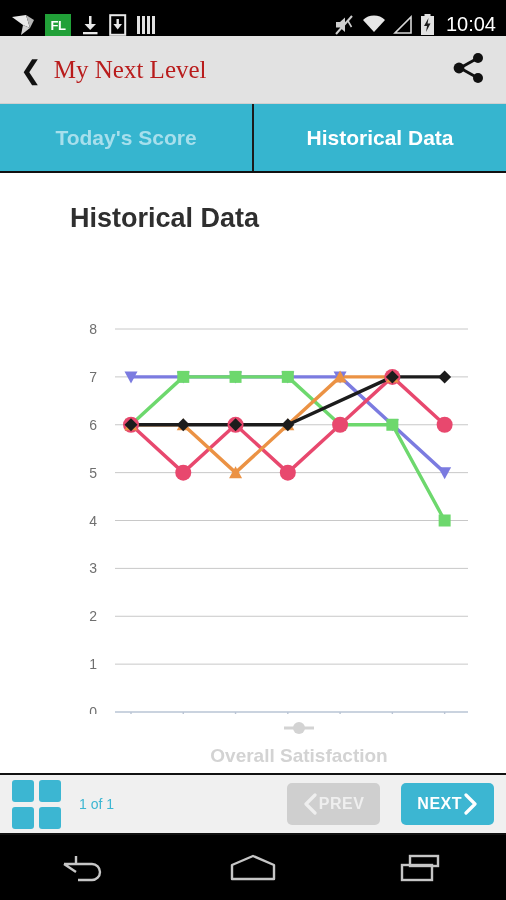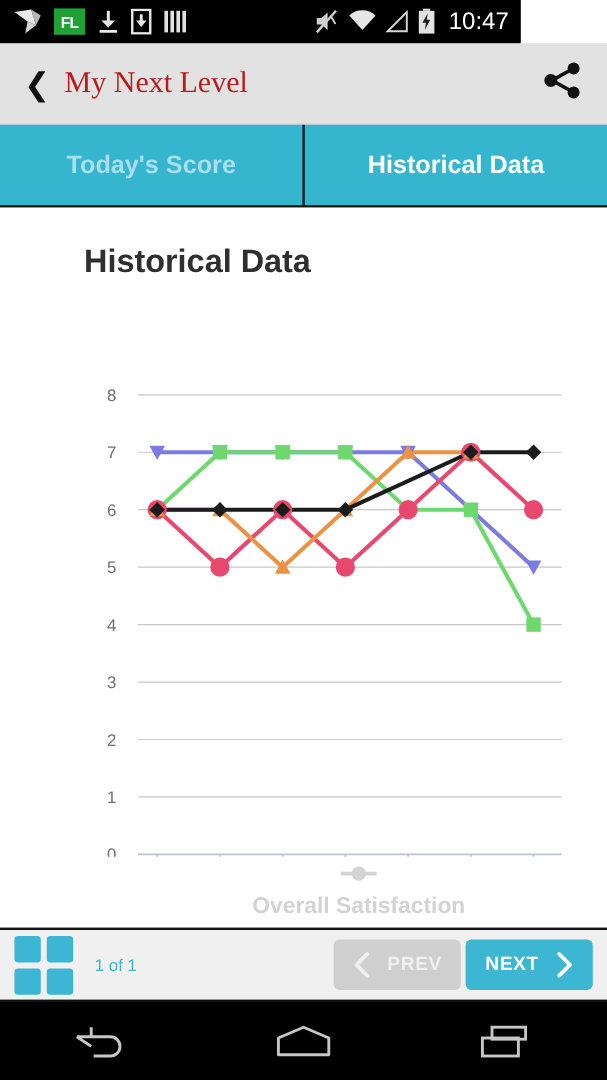--- a/index.html
+++ b/index.html
@@ -6,23 +6,23 @@
   html,body { width:506px; height:900px; }
   body {
     font-family:"Liberation Sans", sans-serif;
     background:#ffffff;
     overflow:hidden;
     position:relative;
   }
 
   
   #status-bar {
-    height:36px; width:434px;
+    height:36px; width:506px;
     background:#000000;
-    display:flex; align-items:center;
+    display:flex; align-items:flex-end;
     padding:0 10px;
     position:relative;
   }
   .sb-left { display:flex; align-items:center; gap:9px; }
   .sb-right { margin-left:auto; display:flex; align-items:center; gap:7px; }
   .sb-icon { display:block; }
   .fl-badge {
     background:#21A038; color:#ffffff;
     font-size:13px; font-weight:bold;
     width:26px; height:22px;
@@ -118,28 +118,28 @@
     display:grid; grid-template-columns:repeat(2,22px);
     grid-template-rows:repeat(2,22px); gap:5px;
     cursor:pointer;
   }
   #grid-icon i { background:#3cb6d2; border-radius:3px; display:block; }
   #page-indicator {
     margin-left:18px; font-size:14px; color:#3cb6d2;
     font-family:"Liberation Sans", sans-serif;
   }
   .pg-btn {
-    display:flex; align-items:center; gap:14px;
+    display:flex; align-items:center; gap:1px;
     height:42px; padding:0 16px; border-radius:5px;
     font-size:16px; font-weight:bold; letter-spacing:0.5px;
     cursor:pointer;
     font-family:"Liberation Sans", sans-serif;
   }
   #prev-button { background:#cfcfcf; color:#efefef; margin-left:auto; }
-  #next-button { background:#3cb6d2; color:#ffffff; margin-left:4px; }
+  #next-button { background:#3cb6d2; color:#ffffff; margin-left:21px; }
 
   
   #nav-bar {
     position:absolute; left:0; top:835px;
     width:506px; height:65px; background:#000000;
     display:flex; align-items:center; justify-content:space-around;
   }
   .nav-btn { cursor:pointer; display:flex; align-items:center; justify-content:center; width:110px; height:65px;}
 </style>
 </head>
@@ -180,21 +180,21 @@
       <path d="M12 17 L1 5 A16 16 0 0 1 23 5 Z" fill="#e6e6e6"></path>
     </svg>
     <svg class="sb-icon" width="20" height="20" viewBox="0 0 20 20">
       <path d="M18 2 L18 18 L2 18 Z" fill="none" stroke="#d8d8d8" stroke-width="1.6"></path>
     </svg>
     <svg class="sb-icon" width="15" height="22" viewBox="0 0 15 22">
       <rect x="4.5" y="0" width="6" height="2" fill="#e2e2e2"></rect>
       <rect x="1" y="2" width="13" height="19" fill="#e2e2e2"></rect>
       <path d="M8.5 4 L4 12 L7 12 L6 18 L10.5 9.5 L7.6 9.5 Z" fill="#1d1d1d"></path>
     </svg>
-    <span id="status-clock">10:47</span>
+    <span id="status-clock">10:04</span>
   </div>
 </div>
 
 <div id="app-bar">
   <span id="back-chevron">❮</span>
   <span id="app-title">My Next Level</span>
   <span id="share-button">
     <svg width="34" height="32" viewBox="0 0 34 32">
       <circle cx="26" cy="6" r="5" fill="#111"></circle>
       <circle cx="26" cy="26" r="5" fill="#111"></circle>

